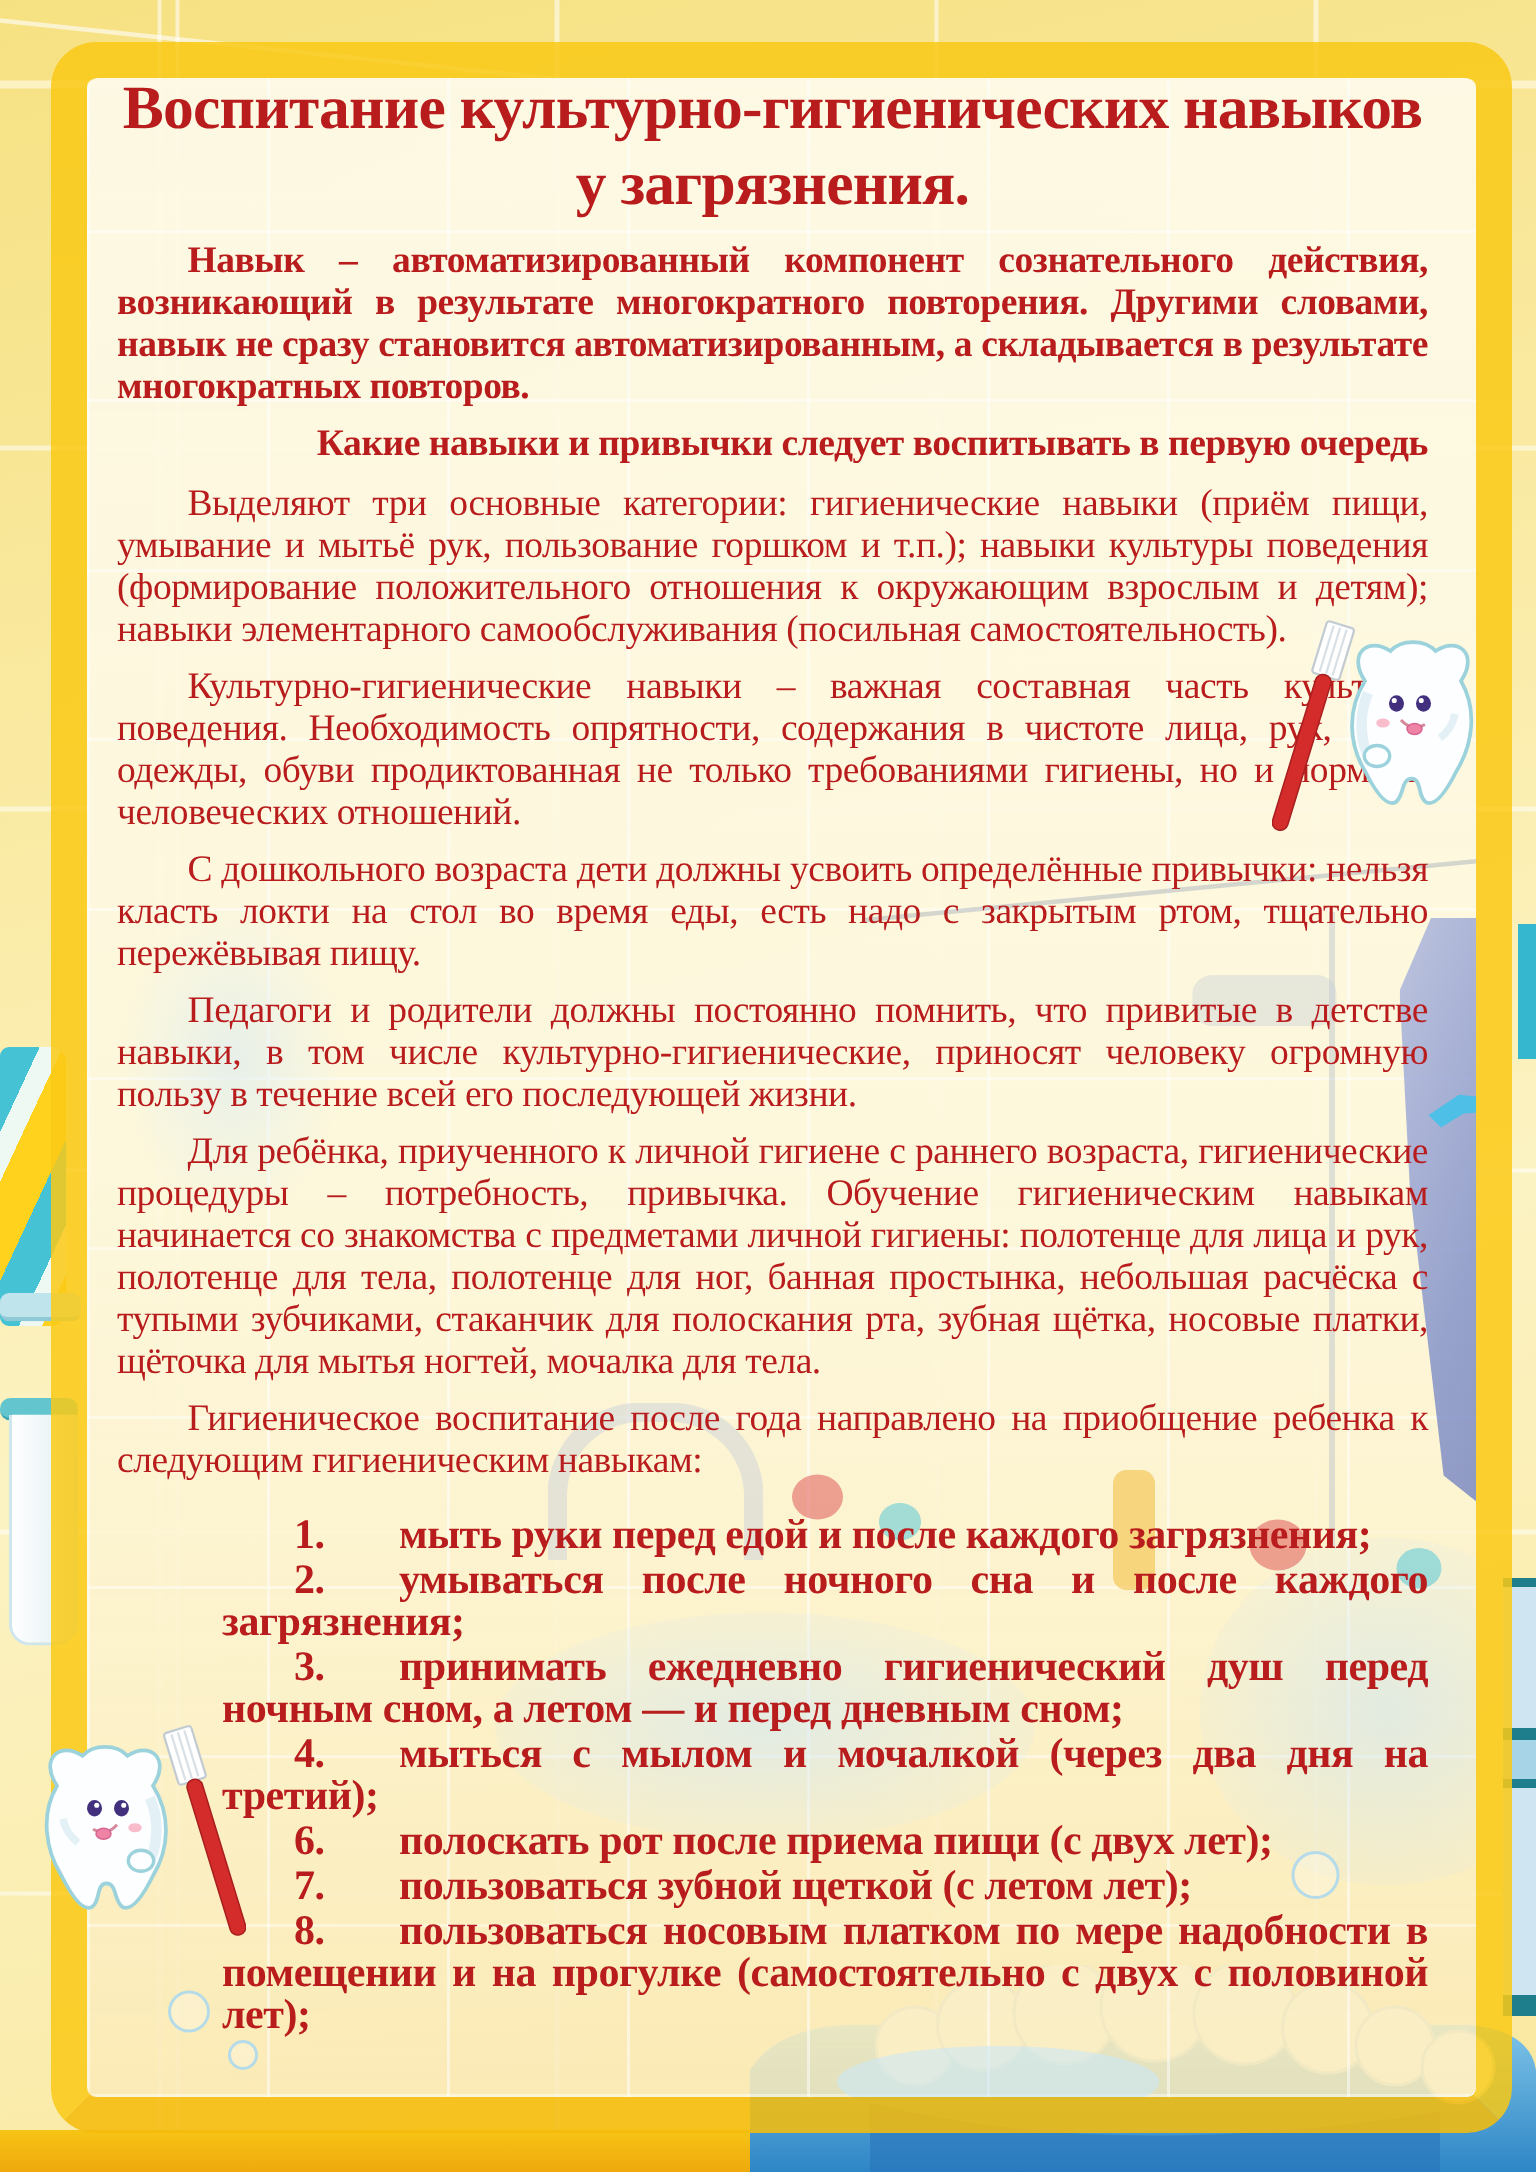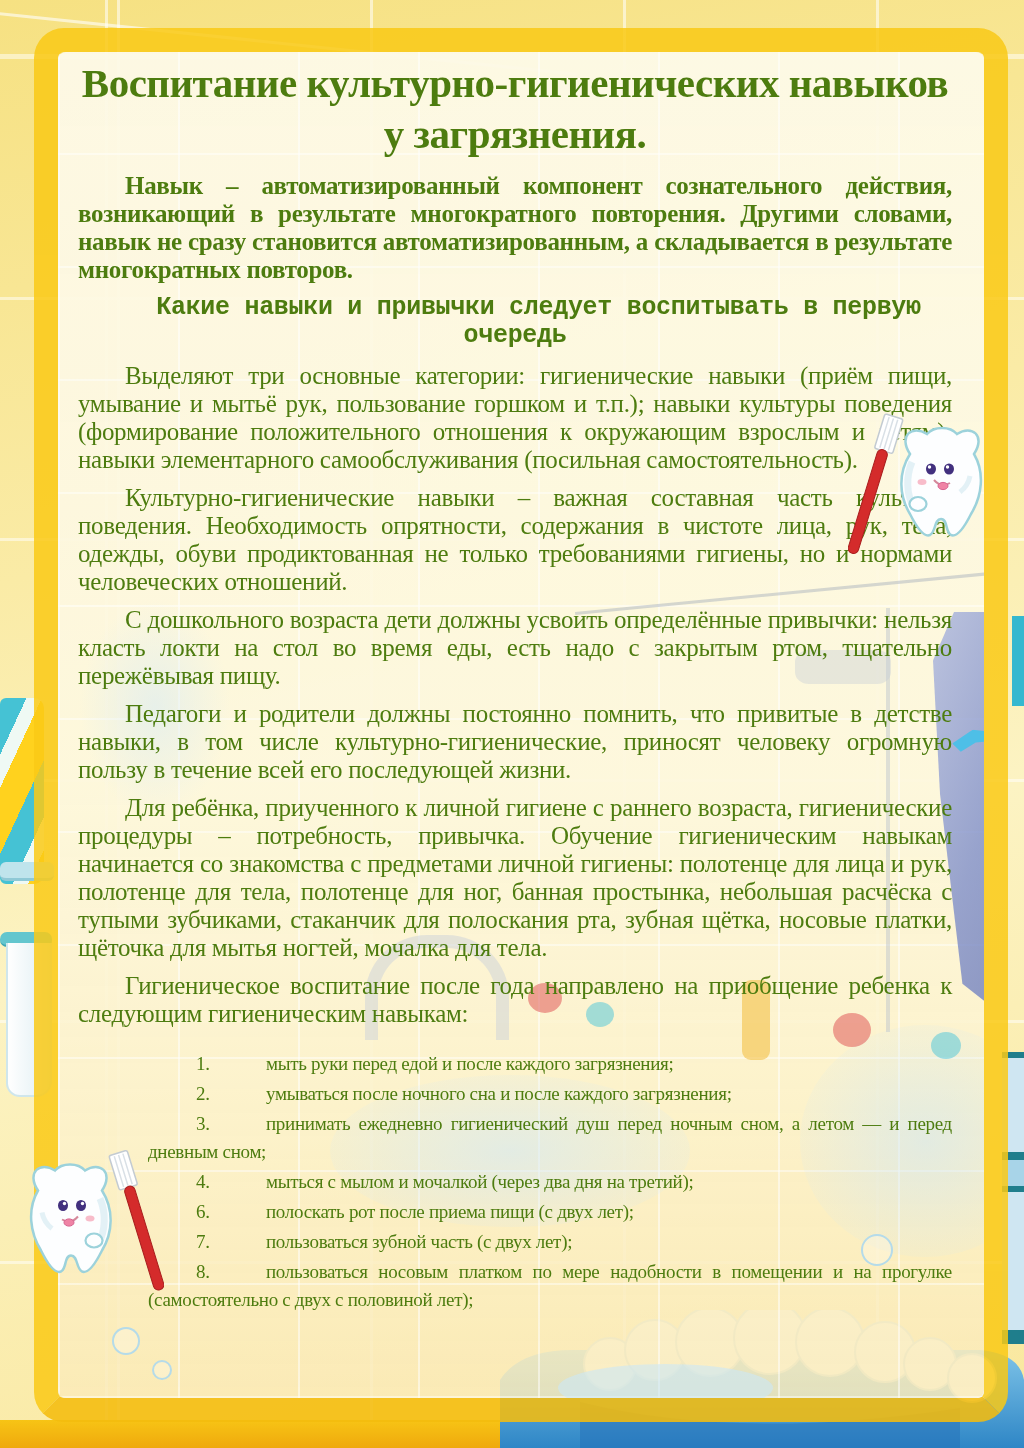--- a/index.html
+++ b/index.html
@@ -62,27 +62,27 @@
     clip-path:polygon(30% 0,100% 0,100% 100%,42% 92%,10% 45%,0 12%);}
   .dolphin{left:894px;top:678px;width:42px;height:20px;background:#45C1E9;opacity:.9;transform:rotate(-14deg);
     clip-path:polygon(0 42%,55% 0,100% 35%,80% 55%,100% 82%,55% 65%,15% 92%);}
   .bubble{border:2px solid rgba(173,216,236,.9);border-radius:50%;background:rgba(255,255,255,.25);}
   .bub1{left:803px;top:1182px;width:28px;height:28px;}
   .bub2{left:54px;top:1275px;width:24px;height:24px;}
   .bub3{left:94px;top:1308px;width:16px;height:16px;}
   .foam-blob{left:500px;top:1312px;width:215px;height:48px;background:rgba(203,231,246,.6);border-radius:50%;}
 
   
-  .content{position:absolute;left:78px;top:58px;width:874px;z-index:6;color:#4d7c0f;}
+  .content{position:absolute;left:78px;top:46px;width:874px;z-index:6;color:#b91c1c;}
   .title{margin:0 0 12px;text-align:center;font-size:41px;font-weight:bold;line-height:1.24;letter-spacing:-.5px;}
   .content p{margin:0 0 10px;font-size:25px;line-height:28px;letter-spacing:-.3px;text-align:justify;text-indent:47px;}
   .content p.b{font-weight:bold;}
-  .content p.h{font-weight:bold;text-align:center;margin:4px 0 12px;font-family:Liberation Mono, monospace;}
+  .content p.h{font-weight:bold;text-align:right;margin:4px 0 12px;}
   .list{margin-top:22px;}
-  .li{margin:0 0 2px 70px;font-size:19px;line-height:28px;letter-spacing:-.3px;text-align:justify;}
+  .li{margin:0 0 2px 70px;font-size:28px;line-height:28px;letter-spacing:-.3px;text-align:justify;font-weight:bold;}
   .li .num{display:inline-block;width:118px;padding-left:48px;box-sizing:border-box;}
 
   
   .tooth{position:absolute;z-index:7;}
   .tooth-right{left:848px;top:412px;width:150px;height:165px;}
   .tooth-left{left:14px;top:1146px;width:150px;height:170px;transform:scaleX(-1);}
 </style>
 </head>
 <body>
 
@@ -157,21 +157,21 @@
     <p>Педагоги и родители должны постоянно помнить, что привитые в детстве навыки, в том числе культурно-гигиенические, приносят человеку огромную пользу в течение всей его последующей жизни.</p>
     <p>Для ребёнка, приученного к личной гигиене с раннего возраста, гигиенические процедуры – потребность, привычка. Обучение гигиеническим навыкам начинается со знакомства с предметами личной гигиены: полотенце для лица и рук, полотенце для тела, полотенце для ног, банная простынка, небольшая расчёска с тупыми зубчиками, стаканчик для полоскания рта, зубная щётка,  носовые платки, щёточка для мытья ногтей, мочалка для тела.</p>
     <p>Гигиеническое воспитание после года направлено на приобщение ребенка к следующим гигиеническим навыкам:</p>
 
     <div class="list">
       <div class="li"><span class="num">1.</span><span>мыть руки перед едой и после каждого загрязнения;</span></div>
       <div class="li"><span class="num">2.</span><span>умываться после ночного сна и после каждого загрязнения;</span></div>
       <div class="li"><span class="num">3.</span><span>принимать ежедневно гигиенический душ перед ночным сном, а летом — и перед дневным сном;</span></div>
       <div class="li"><span class="num">4.</span><span>мыться с мылом и мочалкой (через два дня на третий);</span></div>
       <div class="li"><span class="num">6.</span><span>полоскать рот после приема пищи (с двух лет);</span></div>
-      <div class="li"><span class="num">7.</span><span>пользоваться зубной часть (с двух лет);</span></div>
+      <div class="li"><span class="num">7.</span><span>пользоваться зубной щеткой (с летом лет);</span></div>
       <div class="li"><span class="num">8.</span><span>пользоваться носовым платком по мере надобности в помещении и на прогулке (самостоятельно с двух с половиной лет);</span></div>
     </div>
   </div>
 
   <svg class="tooth tooth-right" viewBox="0 0 150 165" aria-hidden="true">
     <g>
       <path d="M62 42 C 50 24 64 12 79 22 C 86 14 102 14 109 22 C 124 12 138 24 126 42 C 137 61 134 84 123 102 C 118 112 110 126 103 123 C 97 120 100 107 93 107 C 86 107 88 120 82 123 C 75 126 67 112 62 102 C 51 84 50 61 62 42 Z" fill="#FDFEFF" stroke="#9CD2DB" stroke-width="2.5"></path>
       <path d="M64 50 C 58 64 58 82 66 96" stroke="#DCEEF4" stroke-width="7" fill="none" opacity=".8"></path>
       <path d="M112 80 q8 -6 10 -16" stroke="#DCEEF4" stroke-width="5" fill="none" opacity=".8"></path>
       <ellipse cx="83" cy="57" rx="5" ry="5.5" fill="#42307E"></ellipse>

